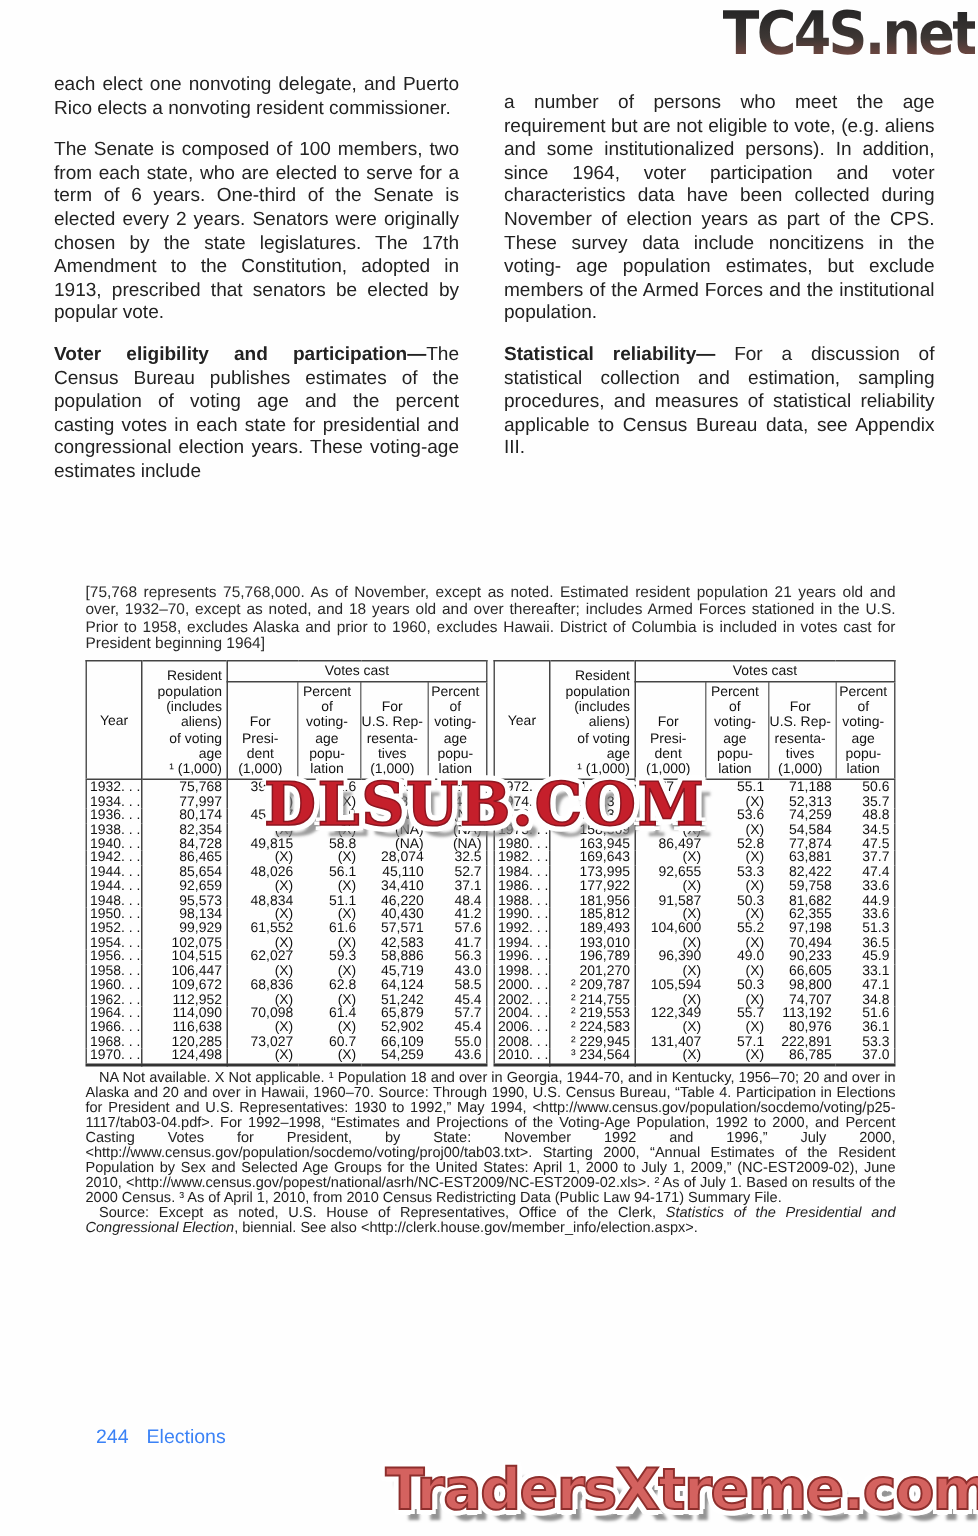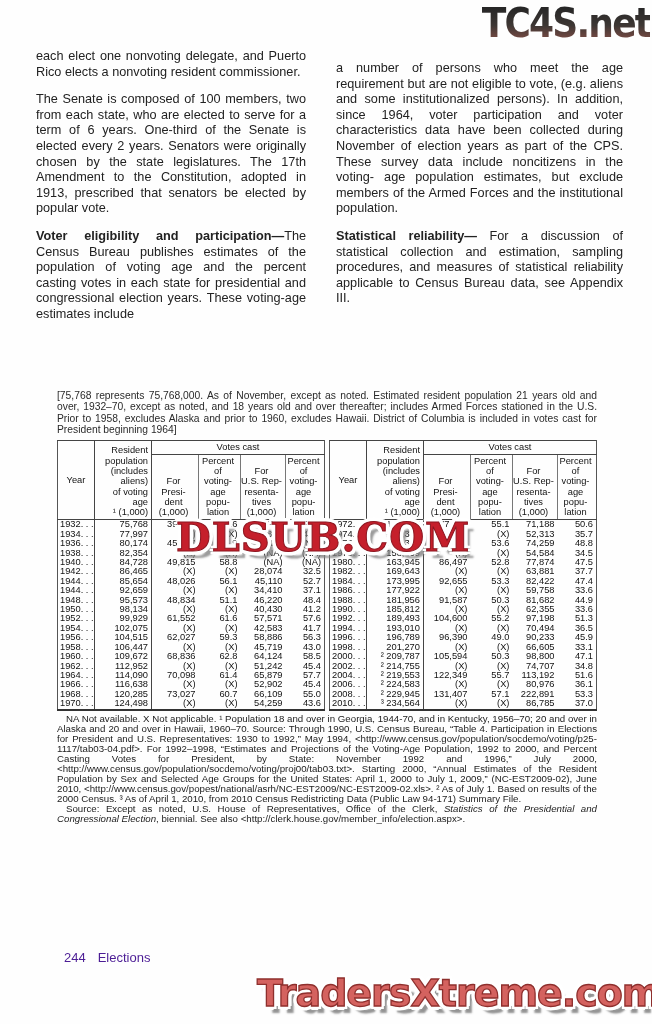--- a/index.html
+++ b/index.html
@@ -38,21 +38,21 @@
   tbody tr{height:9.4px;}
   tbody td{padding:0 3px 0 0;text-align:right;line-height:9.4px;white-space:nowrap;}
   tbody td.c-year{text-align:left;padding:0 0 0 2px;}
   tbody td:nth-child(1){border-right:1px solid #444;}
   tbody td:nth-child(2){border-right:1px solid #444;}
 
   .footnotes{margin-top:3px;font-size:9.7px;line-height:10.1px;text-align:justify;color:#222;}
   .footnotes p{margin:0;text-indent:9px;}
 
   
-  .footer-left{position:absolute;left:64px;top:950px;font-size:13px;color:#4c1d95;}
+  .footer-left{position:absolute;left:64px;top:950px;font-size:13px;color:#3b82f6;}
   .footer-left .sp{display:inline-block;width:12px;}
   .footer-credit{position:absolute;right:34px;top:960px;font-size:10.8px;color:#222;}
 
   
   .wm-top{position:absolute;top:0px;right:2px;font-weight:900;font-size:40px;
           font-family:"DejaVu Sans",sans-serif;letter-spacing:-2px;
           transform:scaleX(.9);transform-origin:right top;
           background-image:linear-gradient(180deg,#262626 15%,#3d3734 55%,#8a5048 95%);
           -webkit-background-clip:text;background-clip:text;color:transparent;}
   .wm-mid{position:absolute;left:176px;top:513px;font-weight:900;font-size:40px;

